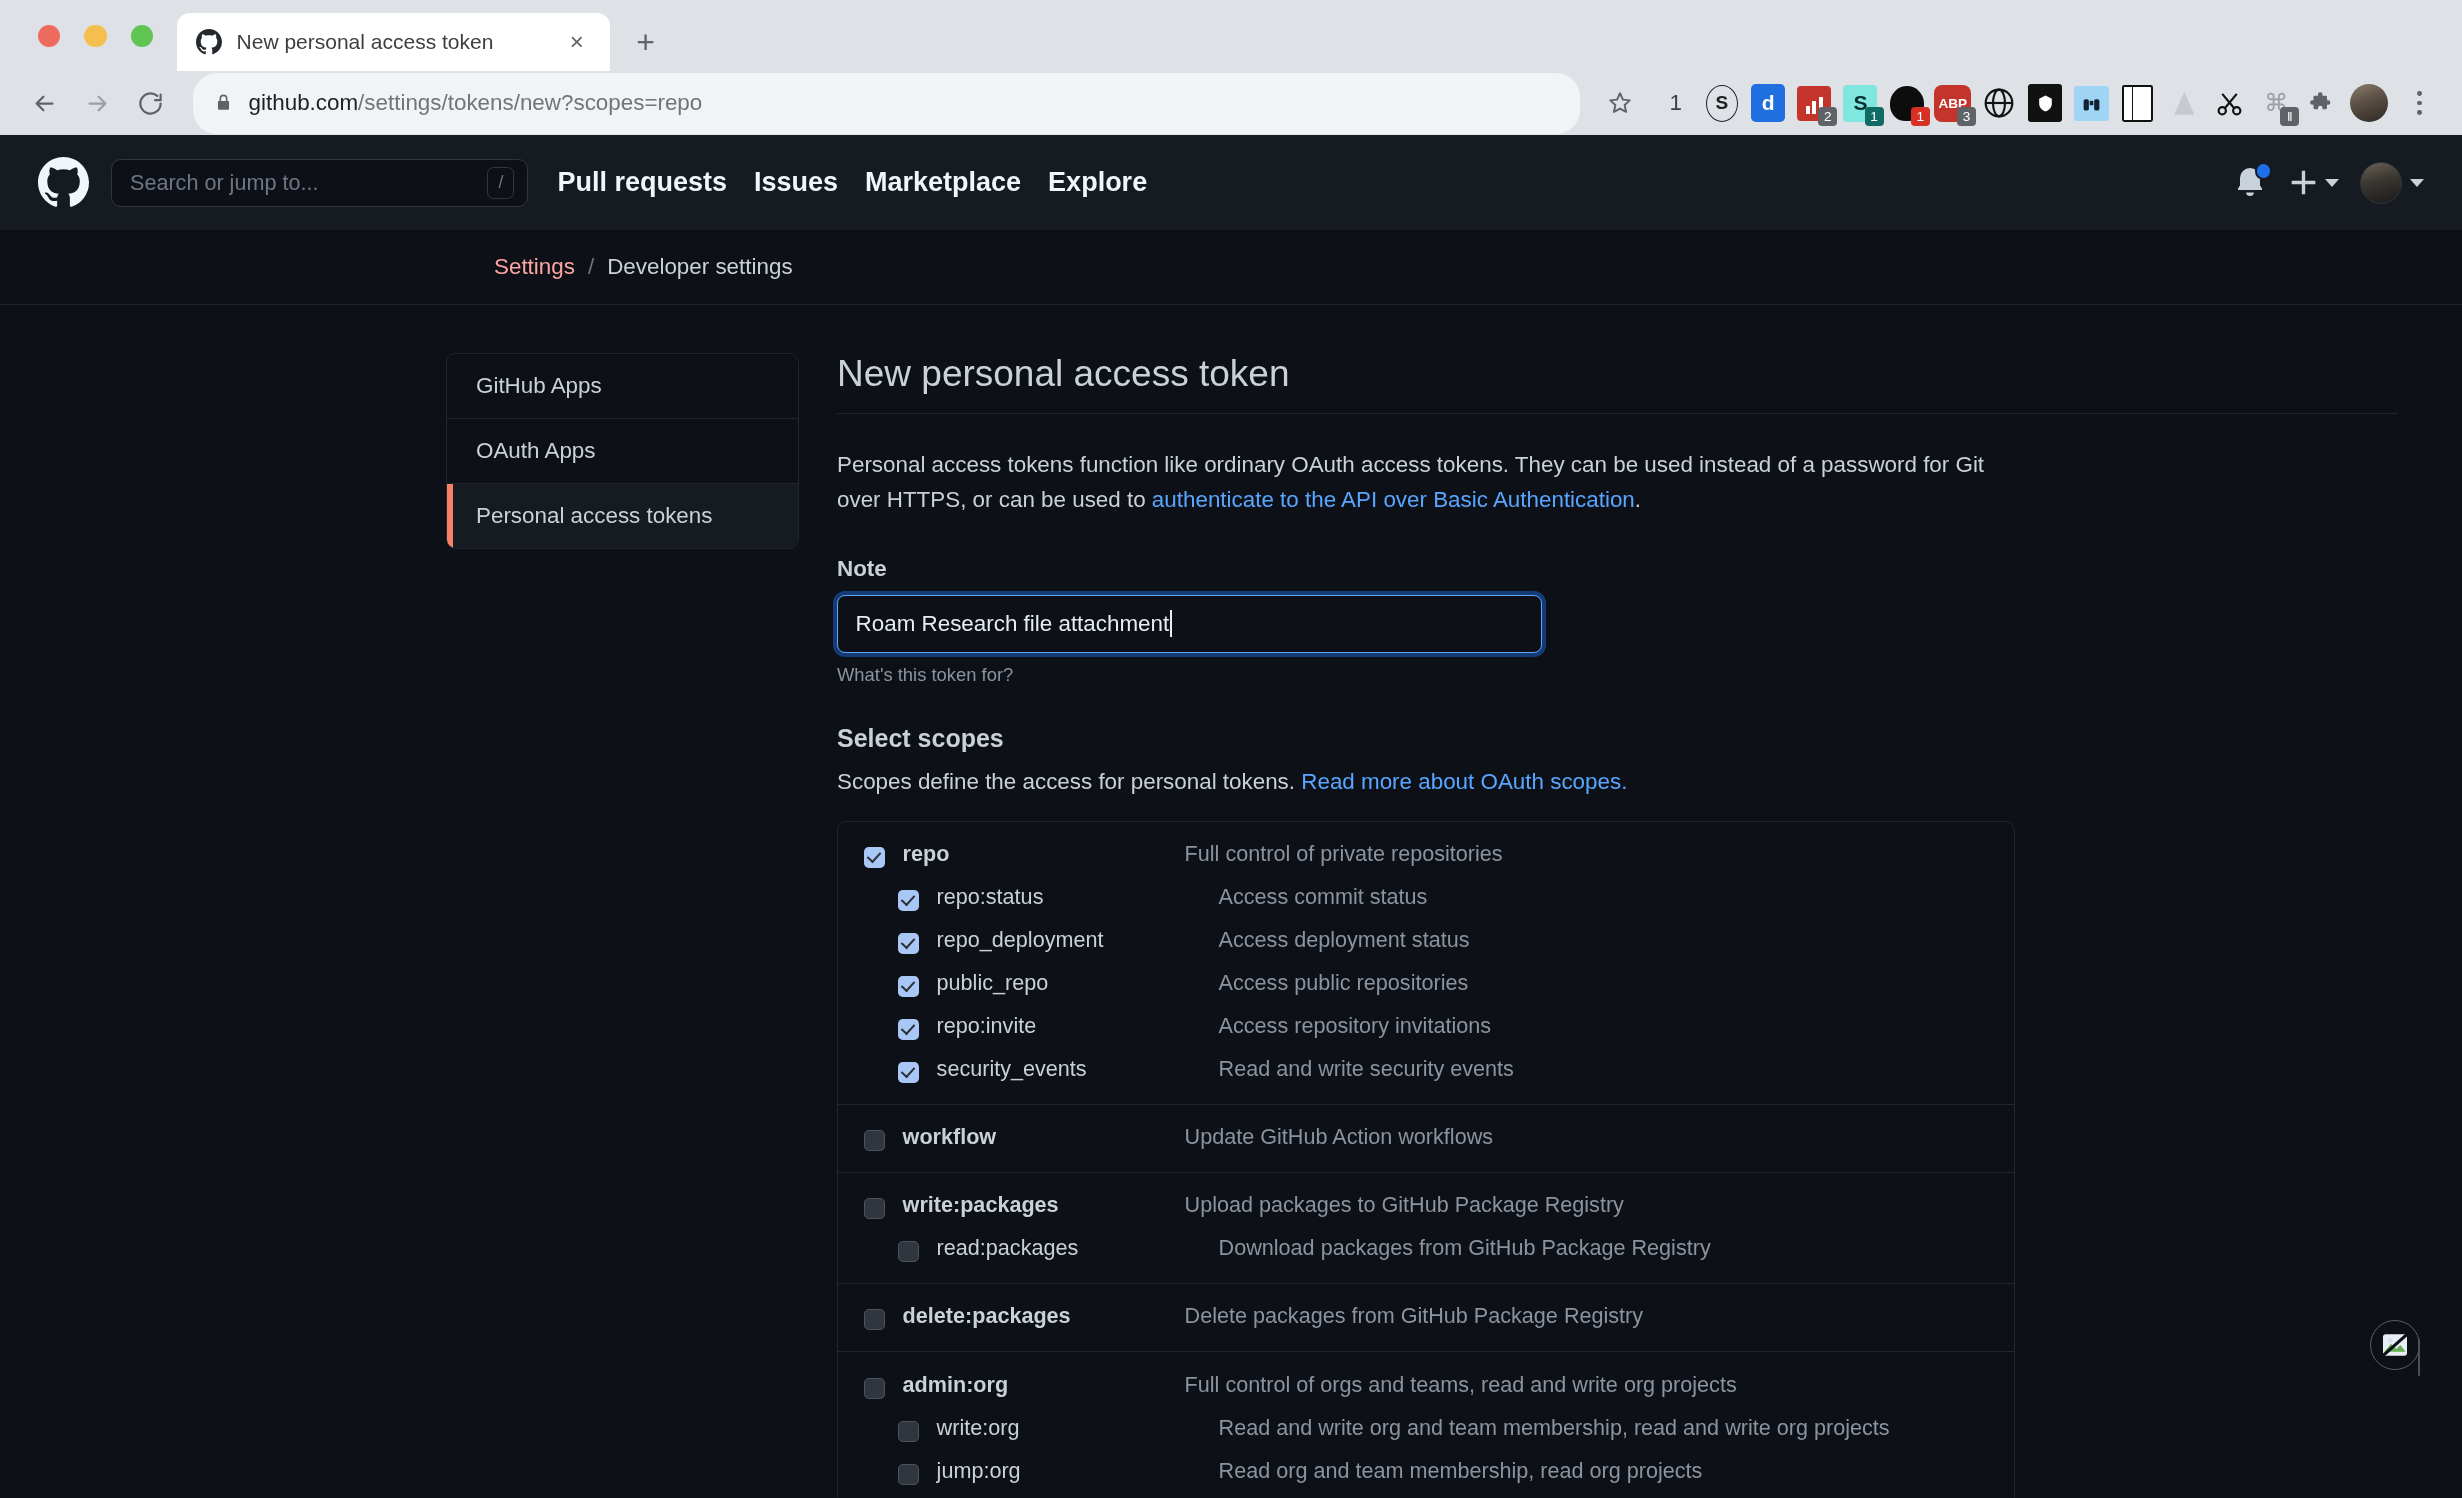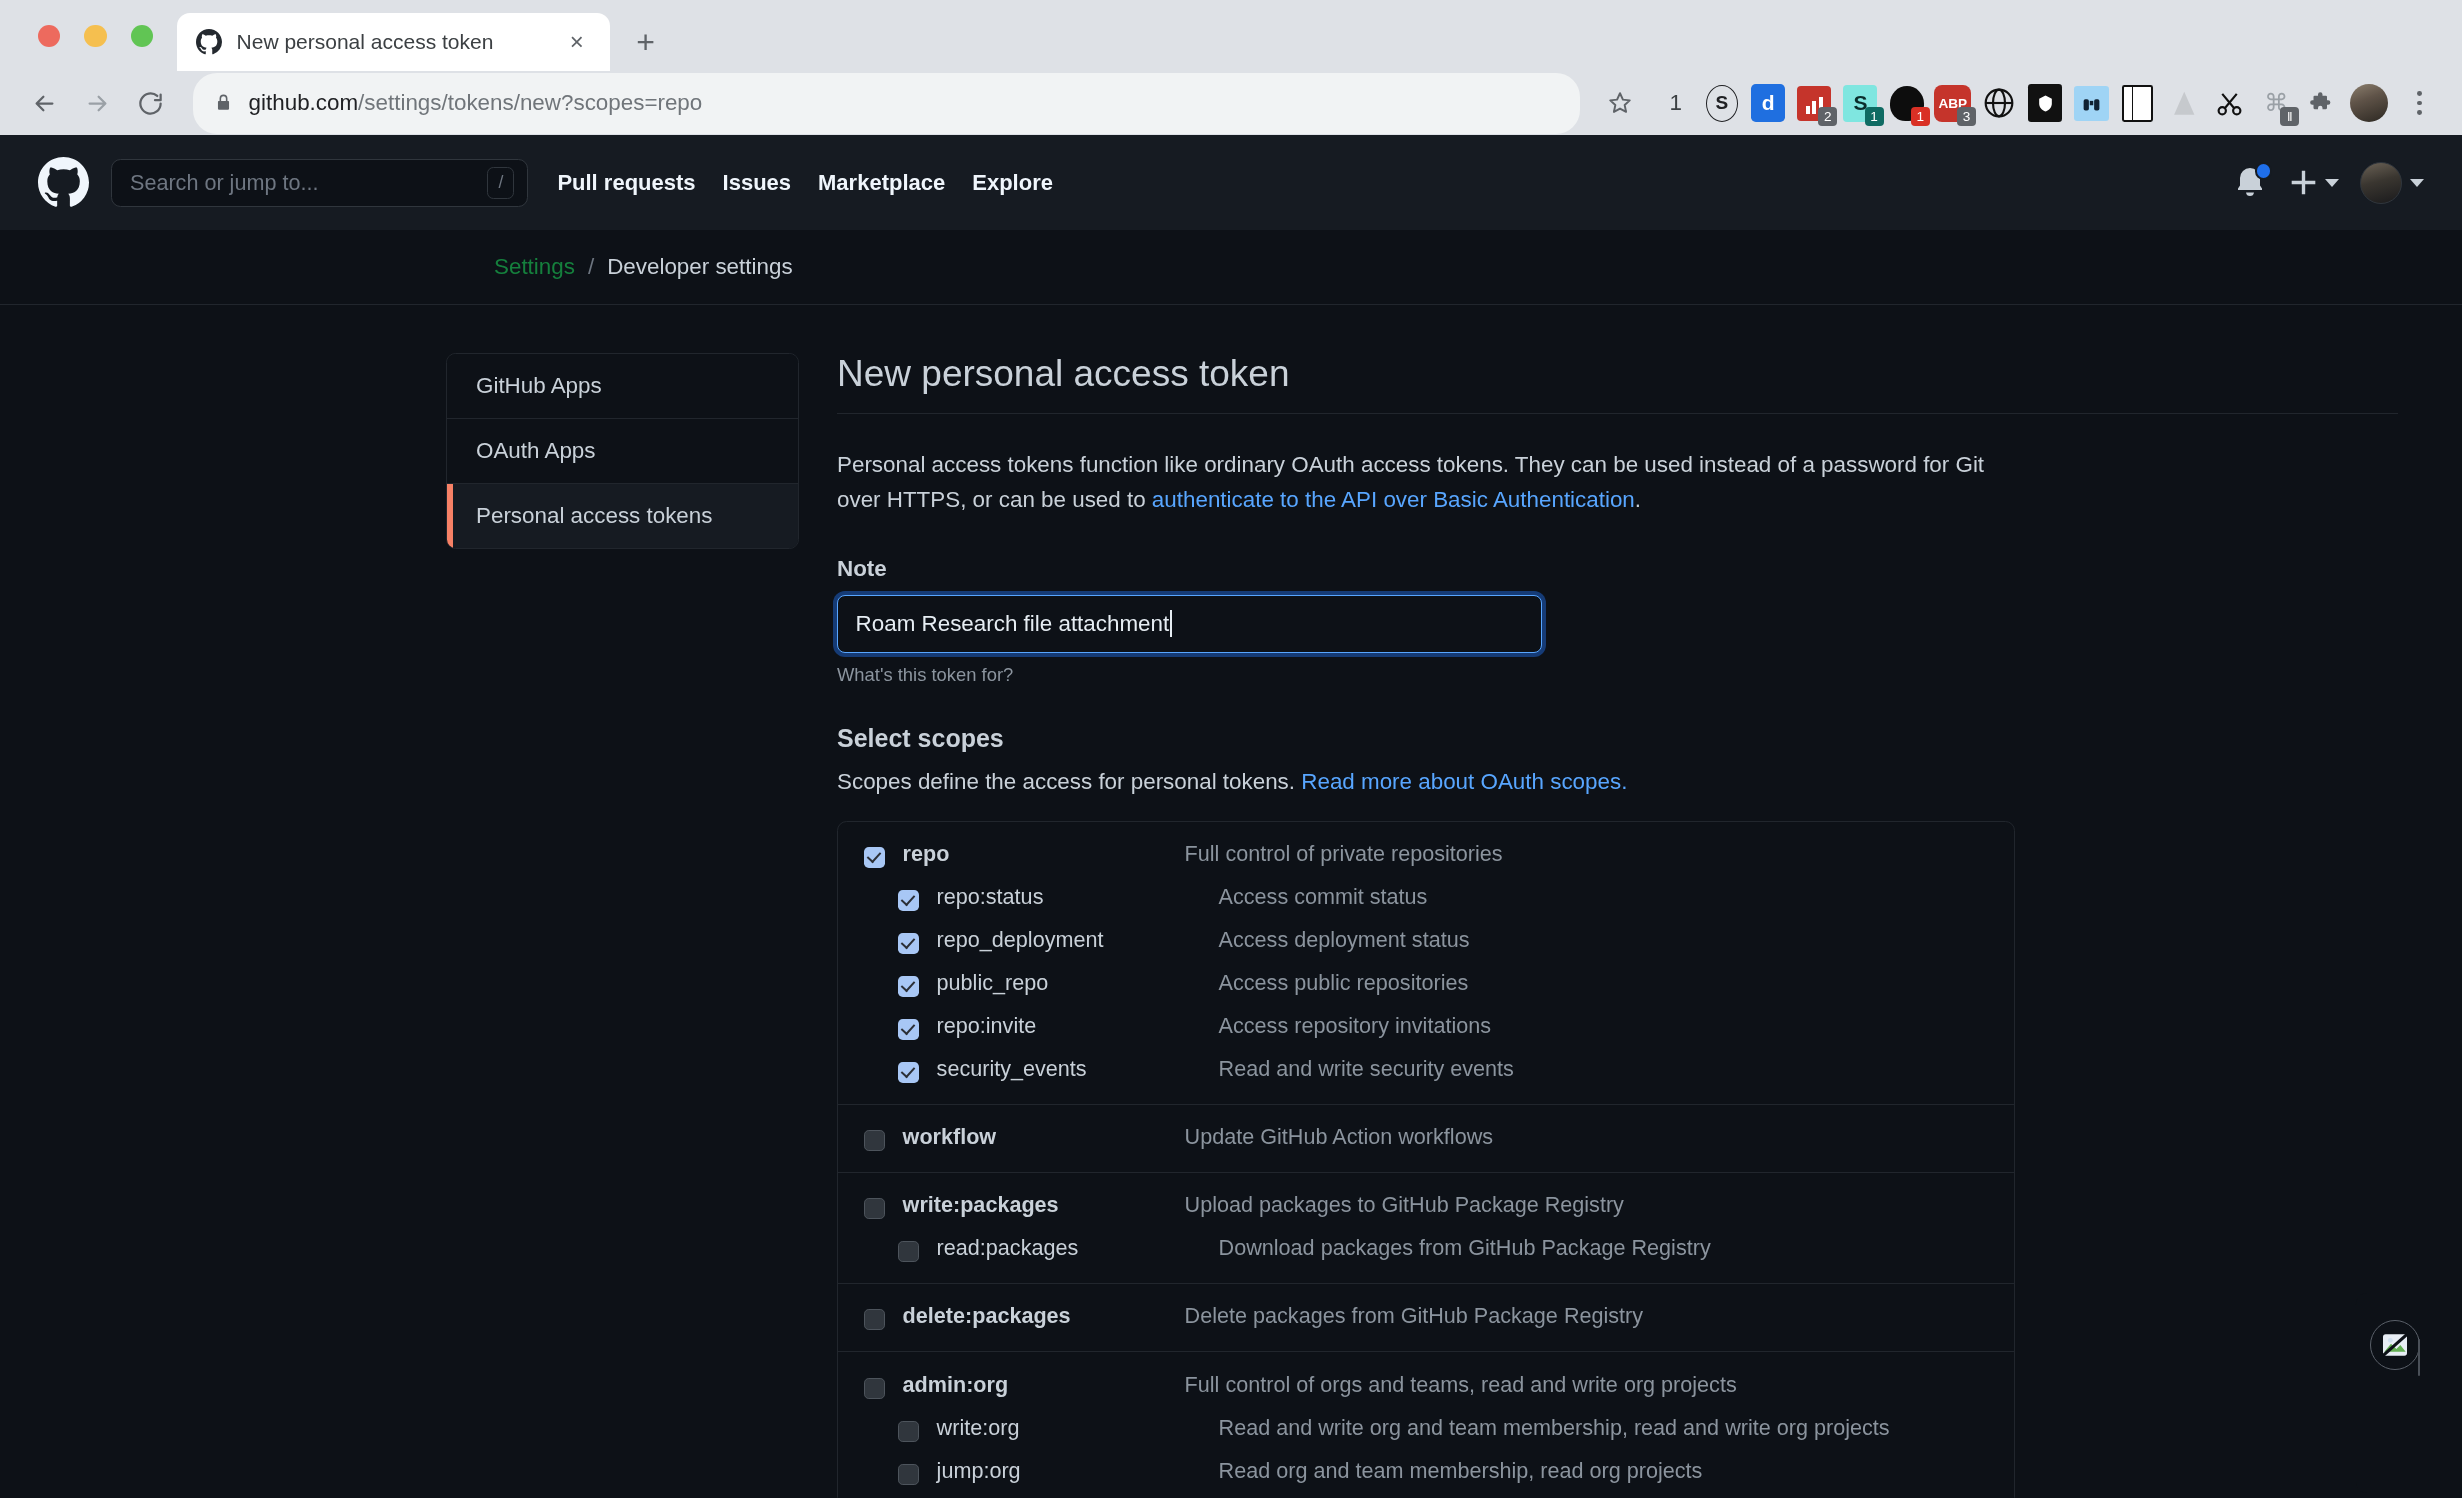--- a/index.html
+++ b/index.html
@@ -103,41 +103,41 @@
     display: flex; align-items: center; padding: 0 13px 0 17.6px;
     margin-right: 29px; flex: 0 0 417px;
   }
   .gh-search-ph { font-size: 21.6px; color: #6e7681; flex: 1; }
   .slash-key {
     width: 27px; height: 32px; border: 1.6px solid #30363d; border-radius: 6.4px;
     display: flex; align-items: center; justify-content: center;
     color: #6e7681; font-size: 17.6px;
   }
   .gh-nav { display: flex; align-items: center; gap: 27px; }
-  .gh-nav a { color: #f0f6fc; font-size: 22px; font-weight: 600; text-decoration: none; white-space: nowrap; }
+  .gh-nav a { color: #f0f6fc; font-size: 27px; font-weight: 600; text-decoration: none; white-space: nowrap; }
   .gh-header-right { margin-left: auto; display: flex; align-items: center; gap: 21px; }
   .bell-wrap { position: relative; width: 35px; height: 38px; }
   .bell-dot {
     position: absolute; right: -3.2px; top: -1.6px; width: 17.6px; height: 17.6px;
     border-radius: 50%; background: #1f6feb; border: 2.4px solid #161b22;
   }
   .plus-wrap, .avatar-wrap { display: flex; align-items: center; gap: 8px; }
   .caret { width: 0; height: 0; border-left: 7.2px solid transparent; border-right: 7.2px solid transparent; border-top: 8px solid #c9d1d9; }
   .gh-avatar {
     width: 42px; height: 42px; border-radius: 50%;
     background: linear-gradient(165deg,#6b6256 0%,#3a3630 45%,#1a1a1c 100%);
     border: 0.8px solid #30363d;
   }
 
   .breadcrumb {
     padding: 24px 0 24px 494px; font-size: 22.4px; color: #c9d1d9;
     display: flex; align-items: center; gap: 13px;
     border-bottom: 1.6px solid #21262d;
   }
-  .breadcrumb a { color: #15803d; text-decoration: none; }
+  .breadcrumb a { color: #fca5a5; text-decoration: none; }
   .breadcrumb .sep { color: #6e7681; }
 
   .body-wrap { display: flex; padding: 48px 0 0 446px; gap: 0; }
   .sidebar { width: 353px; flex: 0 0 353px; }
   .side-nav {
     border: 1.6px solid #21262d; border-radius: 9.6px; overflow: hidden;
   }
   .side-item {
     padding: 19px 0 19px 29px; font-size: 22.4px; color: #c9d1d9;
     border-bottom: 1.6px solid #21262d; position: relative; background: #0d1117;

